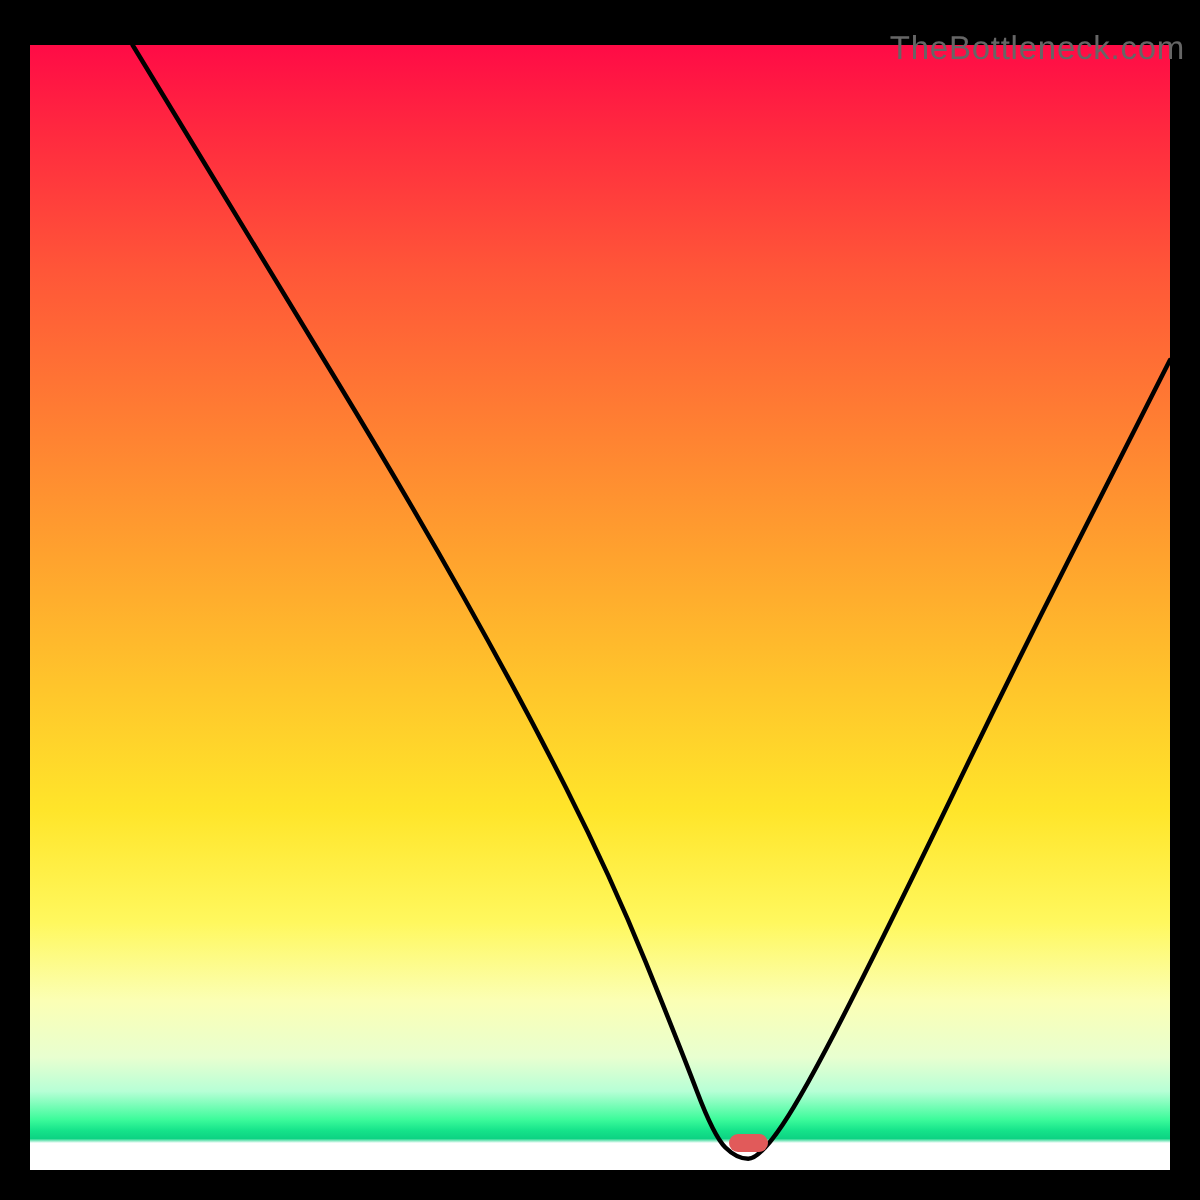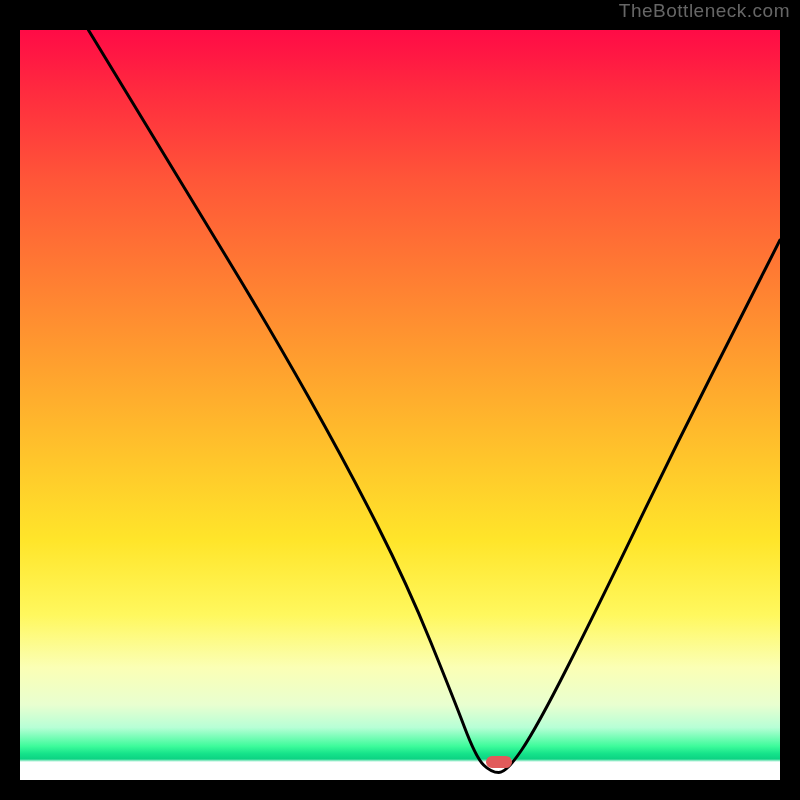--- a/index.html
+++ b/index.html
@@ -11,24 +11,24 @@
     font-family: Arial, Helvetica, sans-serif;
   }
   .frame {
     position: relative;
     width: 800px;
     height: 800px;
     background: #000;
   }
   .watermark {
     position: absolute;
-    top: 0;
+    top: 19px;
     right: 10px;
     color: #666;
-    font-size: 19px;
+    font-size: 22px;
     font-weight: 500;
     letter-spacing: 0.5px;
     z-index: 10;
   }
   .plot-area {
     position: absolute;
     left: 20px;
     top: 30px;
     width: 760px;
     height: 750px;

